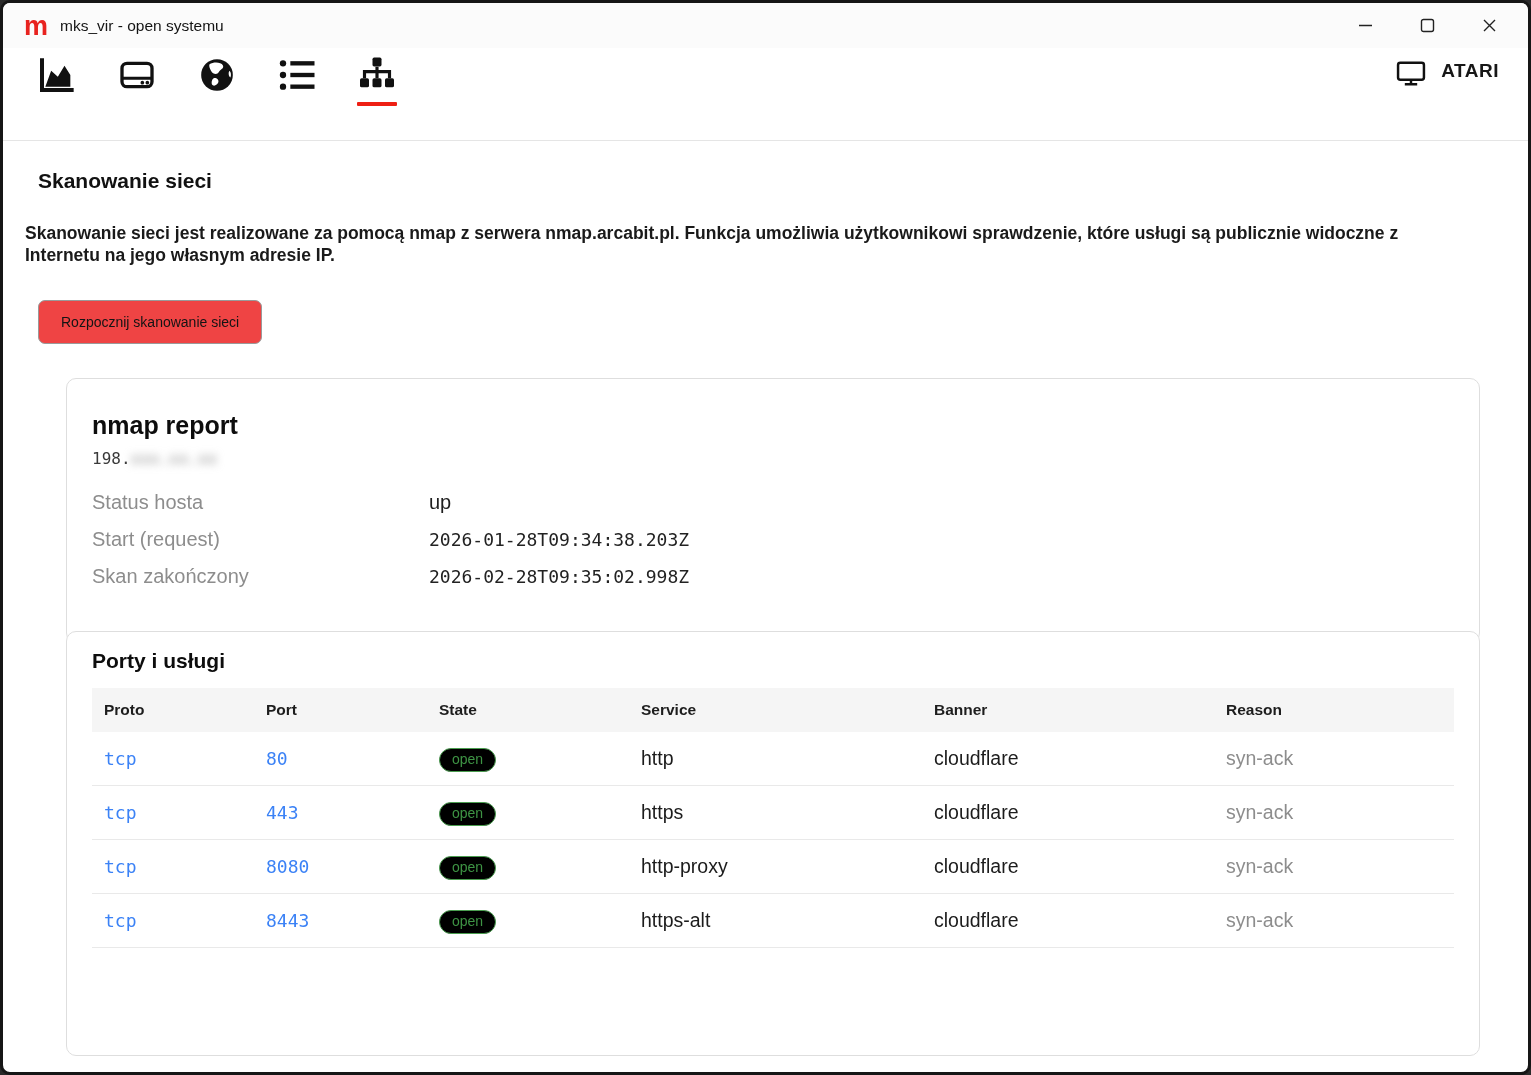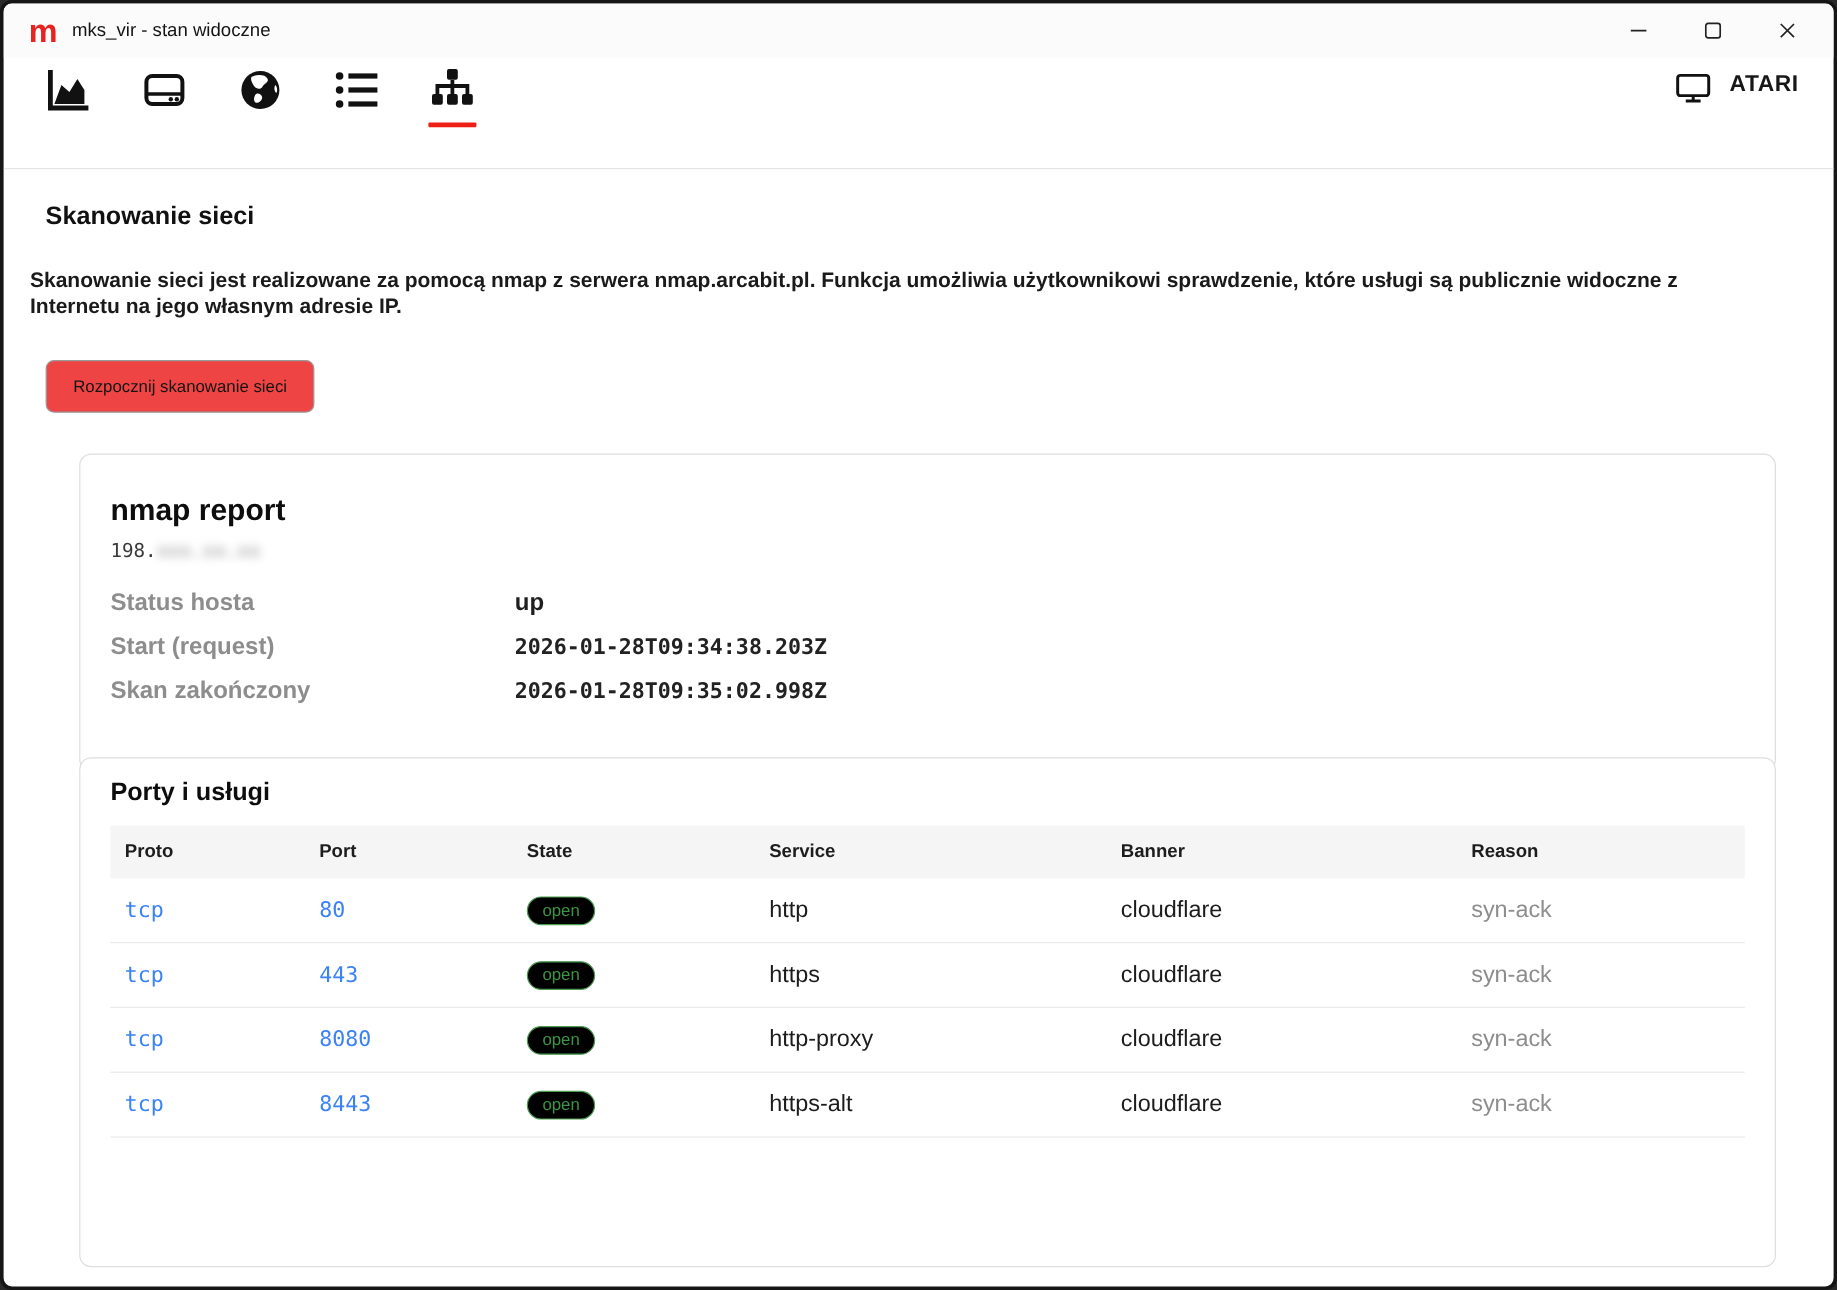--- a/index.html
+++ b/index.html
@@ -39,21 +39,21 @@
   
   .card{ position:absolute; left:63px; width:1414px; background:#fff;
     border:1px solid #dedede; border-radius:10px; }
   .card-report{ top:375px; height:265px; padding:32px 25px; }
   .card-ports{ top:628px; height:425px; padding:17px 25px; }
   .card h3{ font-size:25px; font-weight:700; color:#0d0d0d; }
   .card-ports h3{ font-size:21px; }
   .ip-line{ margin-top:9px; font-family:"DejaVu Sans Mono", monospace; font-size:16px; color:#3a3a3a; }
   .ip-blur{ filter:blur(4px); color:#8f8f8f; }
   .report-rows{ margin-top:16px; }
-  .report-row{ display:flex; height:37px; align-items:center;font-weight:bold; }
+  .report-row{ display:flex; height:37px; align-items:center; }
   .report-label{ width:337px; font-size:20px; color:#8d8d8d; }
   .report-value{ font-size:20px; color:#1f1f1f; }
   .report-value.mono{ font-family:"DejaVu Sans Mono", monospace; font-size:18px; color:#222; }
   
   .ptable{ margin-top:15px; width:1362px; }
   .prow{ display:grid; grid-template-columns:162px 173px 202px 293px 292px 1fr; align-items:center; }
   .prow > div{ padding-left:12px; }
   .prow.head{ height:44px; background:#f5f5f5; font-size:15.5px; font-weight:700; color:#1d1d1d; }
   .prow.body{ height:54px; border-bottom:1px solid #e9e9e9; font-size:19.5px; }
   .cell-mono{ font-family:"DejaVu Sans Mono", monospace; font-size:18px; color:#3b82f6; }
@@ -63,21 +63,21 @@
     padding:2px 12px 3px; font-size:14px; line-height:17px; background:#000000; }
 </style>
 </head>
 <body>
 
 <div class="window">
 
   <div class="titlebar">
     <div class="titlebar-left">
       <span class="logo-m">m</span>
-      <span class="win-title">mks_vir - stan widoczne</span>
+      <span class="win-title">mks_vir - open systemu</span>
     </div>
     <div class="win-controls">
       <button class="win-btn">
         <svg width="15" height="15" viewBox="0 0 15 15">
             <line x1="1" y1="7.5" x2="14" y2="7.5" stroke="#222" stroke-width="1.4"></line>
           </svg>
       </button>
       <button class="win-btn">
         <svg width="15" height="15" viewBox="0 0 15 15">
             <rect x="1.5" y="1.5" width="12" height="12" rx="2" fill="none" stroke="#222" stroke-width="1.4"></rect>
@@ -163,21 +163,21 @@
       <div class="report-row">
         <span class="report-label">Status hosta</span>
         <span class="report-value">up</span>
       </div>
       <div class="report-row">
         <span class="report-label">Start (request)</span>
         <span class="report-value mono">2026-01-28T09:34:38.203Z</span>
       </div>
       <div class="report-row">
         <span class="report-label">Skan zakończony</span>
-        <span class="report-value mono">2026-01-28T09:35:02.998Z</span>
+        <span class="report-value mono">2026-02-28T09:35:02.998Z</span>
       </div>
     </div>
   </div>
 
   <div class="card card-ports">
     <h3>Porty i usługi</h3>
     <div class="ptable">
       <div class="prow head">
         <div>Proto</div>
         <div>Port</div>

